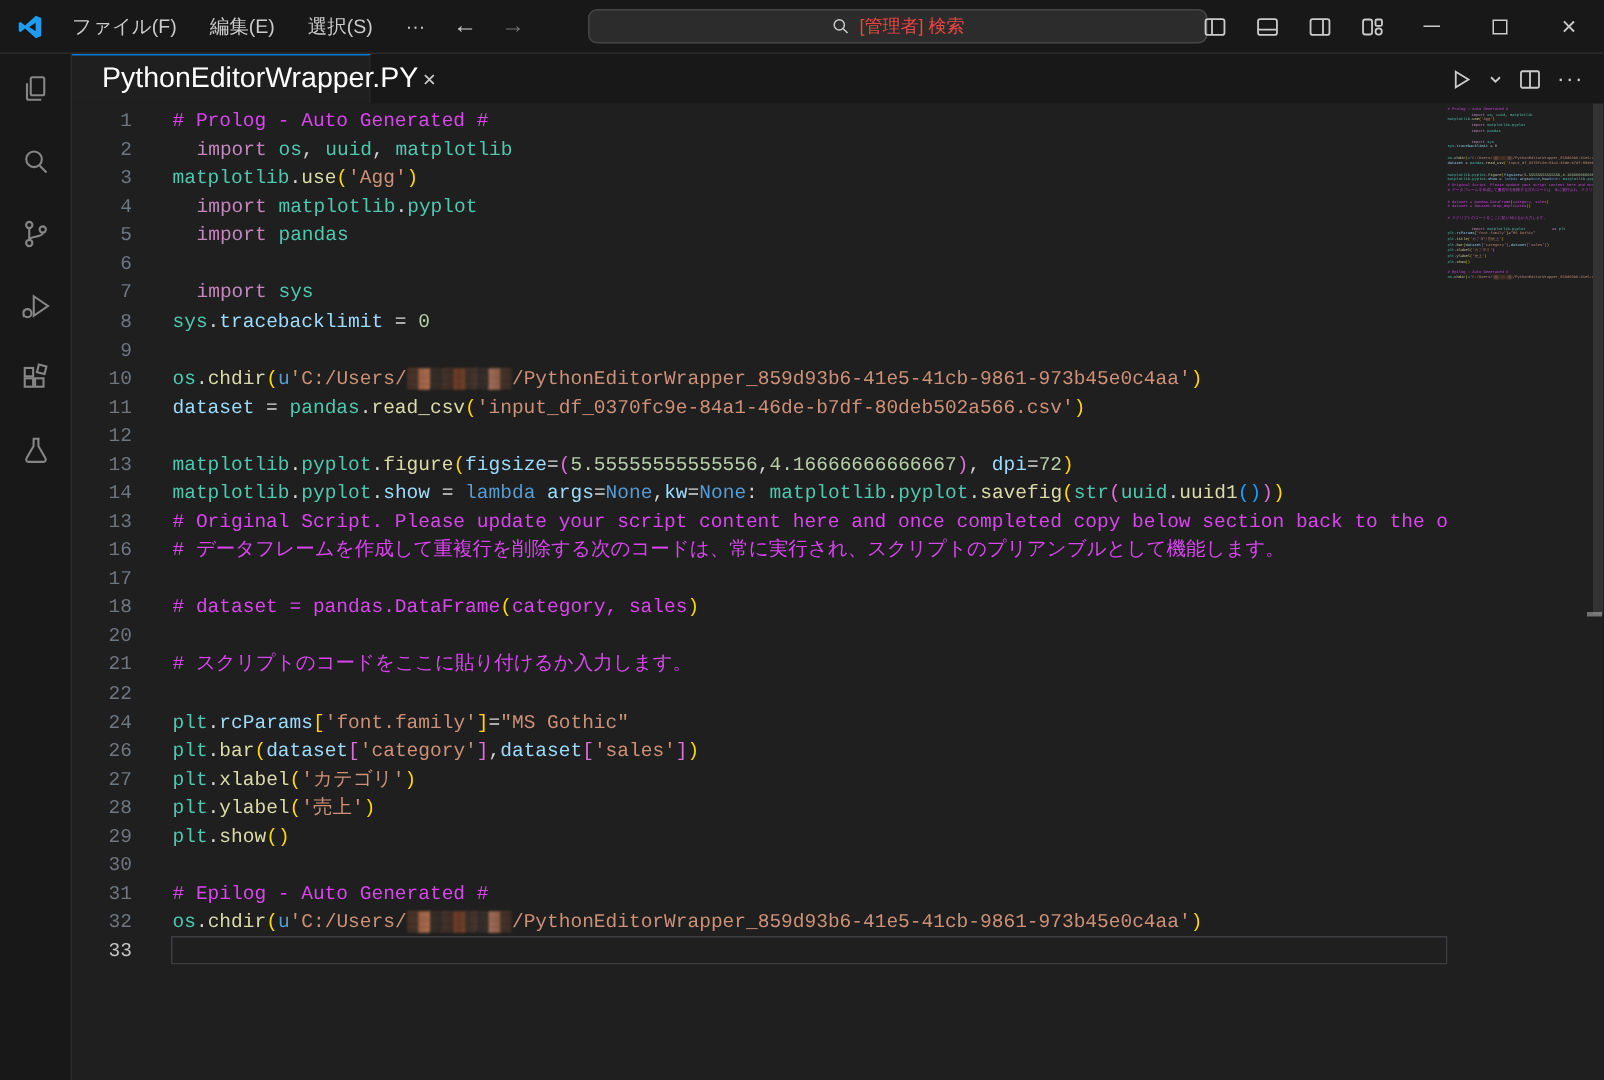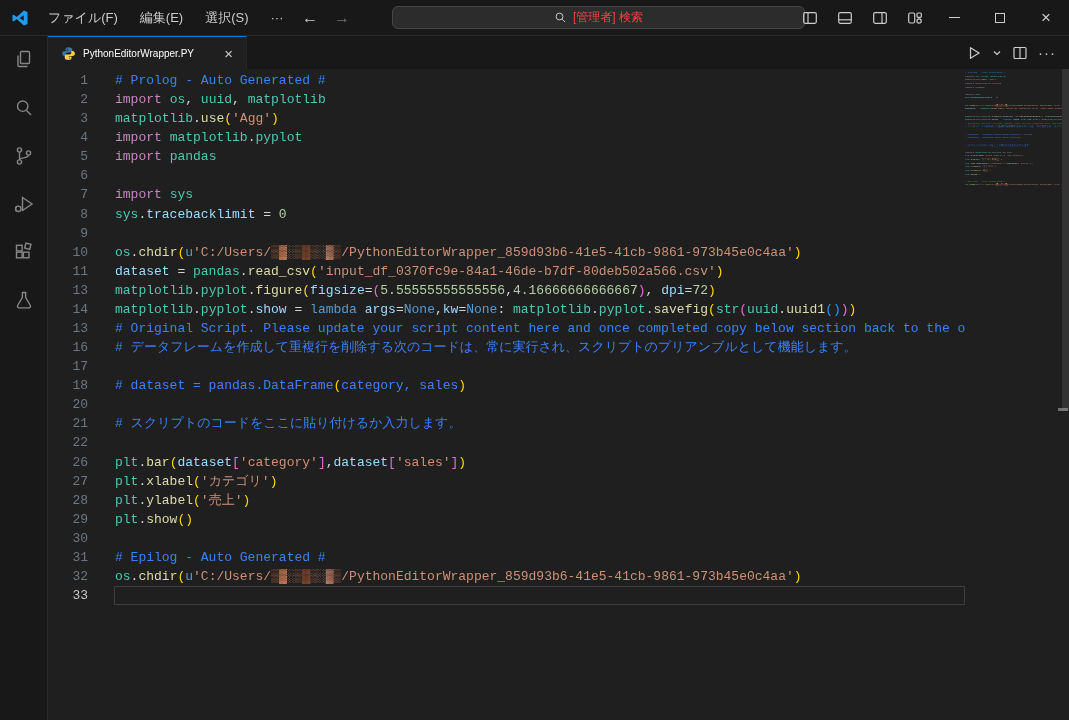--- a/index.html
+++ b/index.html
@@ -33,37 +33,37 @@
   .activitybar { position:absolute; left:0; top:36px; width:48px; height:684px;
                  background:#181818; border-right:1px solid #2B2B2B; }
   .act-item { width:48px; height:48px; display:flex; align-items:center; justify-content:center; }
   .act-item svg { stroke:#868686; fill:none; stroke-width:1.4; }
 
   
   .tabbar { position:absolute; left:48px; top:36px; width:1021px; height:33px;
             background:#181818; display:flex; align-items:stretch; }
   .tab { width:199px; background:#1F1F1F; border-top:1px solid #0078D4; border-right:1px solid #252525;
          display:flex; align-items:center; padding:0 10px 0 13px; }
-  .tab-label { font-size:10px; color:#FFFFFF; margin-left:7px; white-space:nowrap; }
+  .tab-label { font-size:19px; color:#FFFFFF; margin-left:7px; white-space:nowrap; }
   .tab-close { margin-left:auto; color:#CCCCCC; font-size:15px; line-height:1; padding:1px 3px; border-radius:4px; }
   .editor-actions { margin-left:auto; display:flex; align-items:center; gap:4px; padding-right:10px; }
   .editor-actions .ea { height:24px; display:flex; align-items:center; justify-content:center; padding:0 3px; border-radius:4px; color:#CCCCCC; }
   .ea-more { font-size:15px; letter-spacing:1px; color:#CCCCCC; }
 
   
   .editor { position:absolute; left:48px; top:69px; width:1021px; height:651px; background:#1F1F1F; }
   .code-area { position:absolute; left:0; top:2px; width:917px; overflow:hidden;
                font-family:"Liberation Mono","DejaVu Sans Mono",monospace; font-size:13px; }
   .code-row { display:flex; height:19.09px; line-height:19.09px; white-space:pre; }
   .gutter { width:40px; flex:none; text-align:right; color:#6E7681; }
   .code-text { margin-left:27px; flex:1 1 auto; white-space:pre; }
   .code-row.current .gutter { color:#C6C6C6; }
   .code-row.current .code-text { margin-left:26px; padding-left:1px; box-shadow: inset 0 0 0 1px #3E3E42; }
 
-  .tk-c  { color:#3b82f6;text-align:right; } .tk-k  { color:#C586C0; } .tk-kb { color:#569CD6; }
+  .tk-c  { color:#d946ef;text-align:right; } .tk-k  { color:#C586C0;margin-left:16px; } .tk-kb { color:#569CD6; }
   .tk-t  { color:#4EC9B0; } .tk-f  { color:#DCDCAA; } .tk-v  { color:#9CDCFE;margin-top:35px; }
   .tk-s  { color:#CE9178; } .tk-n  { color:#B5CEA8; } .tk-p  { color:#D4D4D4; }
   .tk-b1 { color:#FFD700; } .tk-b2 { color:#DA70D6; } .tk-b3 { color:#179FFF; }
   .tk-r  { color:transparent; background:linear-gradient(90deg,#B0603F,#D98A5F,#7A3E24,#CE9178,#9C5436);
            -webkit-background-clip:text; background-clip:text; filter:blur(0.7px); }
 
   
   .minimap { position:absolute; left:917px; top:2px; width:97px; height:640px; overflow:hidden;
              font-family:"Liberation Mono","DejaVu Sans Mono",monospace; font-size:2.5px; opacity:.9; }
   .mini-row { height:3.63px; line-height:3.63px; white-space:pre; overflow:hidden; }
@@ -218,29 +218,31 @@
         <div class="code-row"><span class="gutter">2</span><span class="code-text"><span class="tk-k">import</span><span class="tk-p"> </span><span class="tk-t">os</span><span class="tk-p">, </span><span class="tk-t">uuid</span><span class="tk-p">, </span><span class="tk-t">matplotlib</span></span></div>
         <div class="code-row"><span class="gutter">3</span><span class="code-text"><span class="tk-t">matplotlib</span><span class="tk-p">.</span><span class="tk-f">use</span><span class="tk-b1">(</span><span class="tk-s">'Agg'</span><span class="tk-b1">)</span></span></div>
         <div class="code-row"><span class="gutter">4</span><span class="code-text"><span class="tk-k">import</span><span class="tk-p"> </span><span class="tk-t">matplotlib</span><span class="tk-p">.</span><span class="tk-t">pyplot</span></span></div>
         <div class="code-row"><span class="gutter">5</span><span class="code-text"><span class="tk-k">import</span><span class="tk-p"> </span><span class="tk-t">pandas</span></span></div>
         <div class="code-row"><span class="gutter">6</span><span class="code-text"></span></div>
         <div class="code-row"><span class="gutter">7</span><span class="code-text"><span class="tk-k">import</span><span class="tk-p"> </span><span class="tk-t">sys</span></span></div>
         <div class="code-row"><span class="gutter">8</span><span class="code-text"><span class="tk-t">sys</span><span class="tk-p">.</span><span class="tk-v">tracebacklimit</span><span class="tk-p"> = </span><span class="tk-n">0</span></span></div>
         <div class="code-row"><span class="gutter">9</span><span class="code-text"></span></div>
         <div class="code-row"><span class="gutter">10</span><span class="code-text"><span class="tk-t">os</span><span class="tk-p">.</span><span class="tk-f">chdir</span><span class="tk-b1">(</span><span class="tk-kb">u</span><span class="tk-s">'C:/Users/</span><span class="tk-r">▒▓░▒▓▒░▓▒</span><span class="tk-s">/PythonEditorWrapper_859d93b6-41e5-41cb-9861-973b45e0c4aa'</span><span class="tk-b1">)</span></span></div>
         <div class="code-row"><span class="gutter">11</span><span class="code-text"><span class="tk-v">dataset</span><span class="tk-p"> = </span><span class="tk-t">pandas</span><span class="tk-p">.</span><span class="tk-f">read_csv</span><span class="tk-b1">(</span><span class="tk-s">'input_df_0370fc9e-84a1-46de-b7df-80deb502a566.csv'</span><span class="tk-b1">)</span></span></div>
+        <div class="code-row"><span class="gutter">12</span><span class="code-text"></span></div>
         <div class="code-row"><span class="gutter">13</span><span class="code-text"><span class="tk-t">matplotlib</span><span class="tk-p">.</span><span class="tk-t">pyplot</span><span class="tk-p">.</span><span class="tk-f">figure</span><span class="tk-b1">(</span><span class="tk-v">figsize</span><span class="tk-p">=</span><span class="tk-b2">(</span><span class="tk-n">5.55555555555556</span><span class="tk-p">,</span><span class="tk-n">4.16666666666667</span><span class="tk-b2">)</span><span class="tk-p">, </span><span class="tk-v">dpi</span><span class="tk-p">=</span><span class="tk-n">72</span><span class="tk-b1">)</span></span></div>
         <div class="code-row"><span class="gutter">14</span><span class="code-text"><span class="tk-t">matplotlib</span><span class="tk-p">.</span><span class="tk-t">pyplot</span><span class="tk-p">.</span><span class="tk-v">show</span><span class="tk-p"> = </span><span class="tk-kb">lambda</span><span class="tk-p"> </span><span class="tk-v">args</span><span class="tk-p">=</span><span class="tk-kb">None</span><span class="tk-p">,</span><span class="tk-v">kw</span><span class="tk-p">=</span><span class="tk-kb">None</span><span class="tk-p">: </span><span class="tk-t">matplotlib</span><span class="tk-p">.</span><span class="tk-t">pyplot</span><span class="tk-p">.</span><span class="tk-f">savefig</span><span class="tk-b1">(</span><span class="tk-t">str</span><span class="tk-b2">(</span><span class="tk-t">uuid</span><span class="tk-p">.</span><span class="tk-f">uuid1</span><span class="tk-b3">(</span><span class="tk-b3">)</span><span class="tk-b2">)</span><span class="tk-b1">)</span></span></div>
         <div class="code-row"><span class="gutter">13</span><span class="code-text"><span class="tk-c"># Original Script. Please update your script content here and once completed copy below section back to the or</span></span></div>
         <div class="code-row"><span class="gutter">16</span><span class="code-text"><span class="tk-c"># データフレームを作成して重複行を削除する次のコードは、常に実行され、スクリプトのプリアンブルとして機能します。</span></span></div>
         <div class="code-row"><span class="gutter">17</span><span class="code-text"></span></div>
         <div class="code-row"><span class="gutter">18</span><span class="code-text"><span class="tk-c"># dataset = pandas.DataFrame</span><span class="tk-b1">(</span><span class="tk-c">category, sales</span><span class="tk-b1">)</span></span></div>
         <div class="code-row"><span class="gutter">20</span><span class="code-text"></span></div>
         <div class="code-row"><span class="gutter">21</span><span class="code-text"><span class="tk-c"># スクリプトのコードをここに貼り付けるか入力します。</span></span></div>
         <div class="code-row"><span class="gutter">22</span><span class="code-text"></span></div>
+        <div class="code-row"><span class="gutter">24</span><span class="code-text"><span class="tk-t">plt</span><span class="tk-p">.</span><span class="tk-v">rcParams</span><span class="tk-b1">[</span><span class="tk-s">'font.family'</span><span class="tk-b1">]</span><span class="tk-p">=</span><span class="tk-s">"MS Gothic"</span></span></div>
         <div class="code-row"><span class="gutter">26</span><span class="code-text"><span class="tk-t">plt</span><span class="tk-p">.</span><span class="tk-f">bar</span><span class="tk-b1">(</span><span class="tk-v">dataset</span><span class="tk-b2">[</span><span class="tk-s">'category'</span><span class="tk-b2">]</span><span class="tk-p">,</span><span class="tk-v">dataset</span><span class="tk-b2">[</span><span class="tk-s">'sales'</span><span class="tk-b2">]</span><span class="tk-b1">)</span></span></div>
         <div class="code-row"><span class="gutter">27</span><span class="code-text"><span class="tk-t">plt</span><span class="tk-p">.</span><span class="tk-f">xlabel</span><span class="tk-b1">(</span><span class="tk-s">'カテゴリ'</span><span class="tk-b1">)</span></span></div>
         <div class="code-row"><span class="gutter">28</span><span class="code-text"><span class="tk-t">plt</span><span class="tk-p">.</span><span class="tk-f">ylabel</span><span class="tk-b1">(</span><span class="tk-s">'売上'</span><span class="tk-b1">)</span></span></div>
         <div class="code-row"><span class="gutter">29</span><span class="code-text"><span class="tk-t">plt</span><span class="tk-p">.</span><span class="tk-f">show</span><span class="tk-b1">(</span><span class="tk-b1">)</span></span></div>
         <div class="code-row"><span class="gutter">30</span><span class="code-text"></span></div>
         <div class="code-row"><span class="gutter">31</span><span class="code-text"><span class="tk-c"># Epilog - Auto Generated #</span></span></div>
         <div class="code-row"><span class="gutter">32</span><span class="code-text"><span class="tk-t">os</span><span class="tk-p">.</span><span class="tk-f">chdir</span><span class="tk-b1">(</span><span class="tk-kb">u</span><span class="tk-s">'C:/Users/</span><span class="tk-r">▒▓░▒▓▒░▓▒</span><span class="tk-s">/PythonEditorWrapper_859d93b6-41e5-41cb-9861-973b45e0c4aa'</span><span class="tk-b1">)</span></span></div>
         <div class="code-row current"><span class="gutter">33</span><span class="code-text"></span></div>
       </div>
     <div class="minimap" id="minimap-content">

